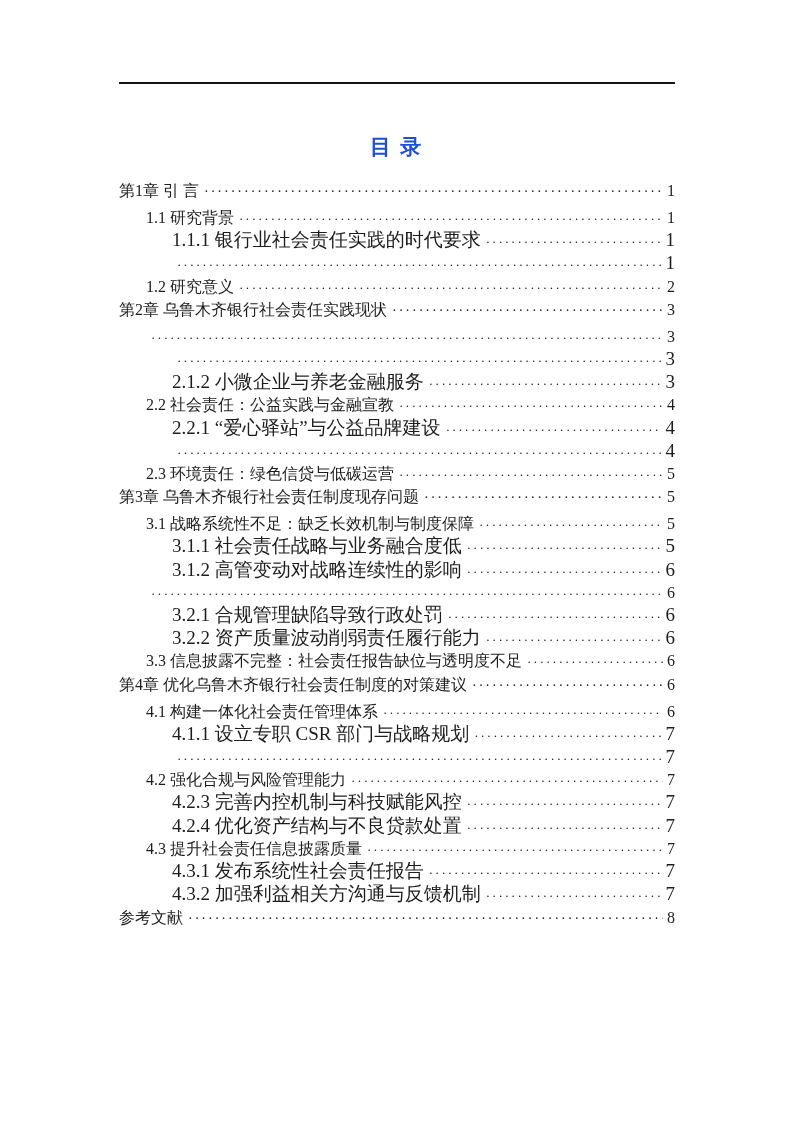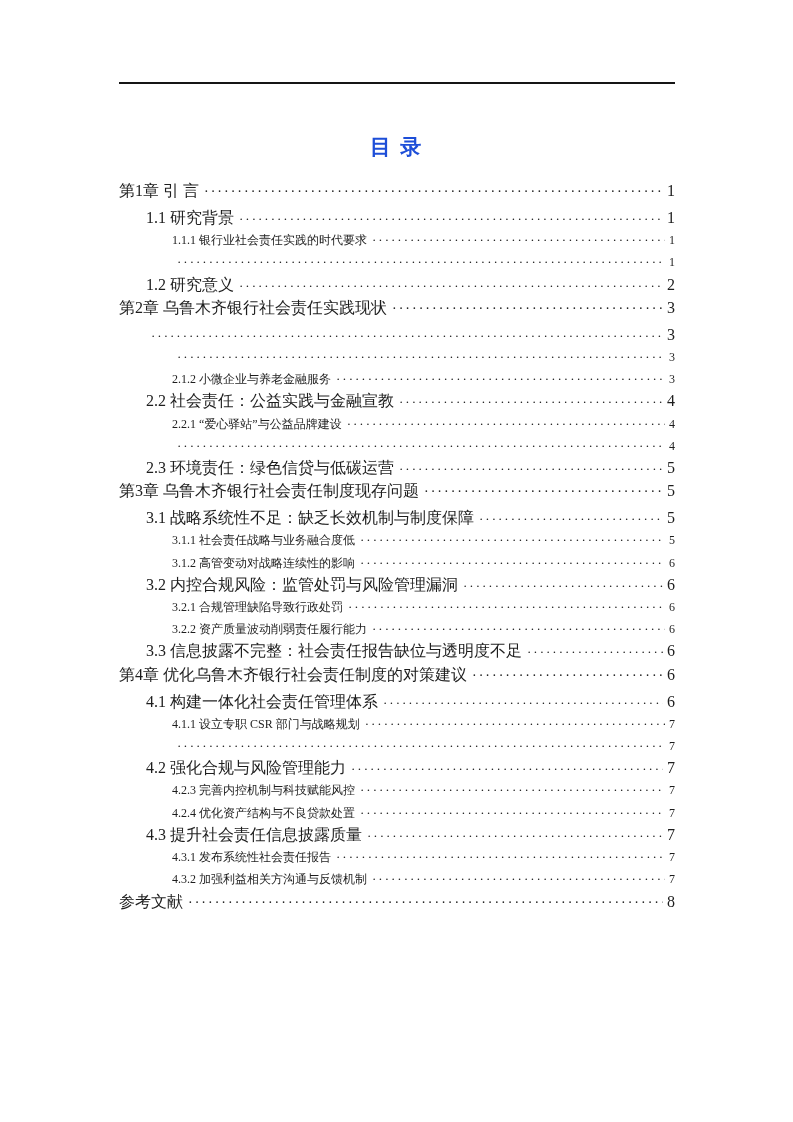--- a/index.html
+++ b/index.html
@@ -51,21 +51,21 @@
     margin-top: 0;
     margin-bottom: 4px;
     justify-content: center;
   }
   .toc-row.level-2 {
     font-size: 16px;
     line-height: 21.2px;
     padding-left: 27px;
   }
   .toc-row.level-3 {
-    font-size: 12px;
+    font-size: 19px;
     line-height: 21.2px;
     padding-left: 53px;
   }
   .toc-label {
     flex-shrink: 0;
     white-space: nowrap;
   }
   .toc-leader {
     flex: 1 1 auto;
     overflow: hidden;
@@ -170,21 +170,20 @@
     <span class="toc-label">3.1.1 社会责任战略与业务融合度低</span>
     <span class="toc-leader"></span>
     <span class="toc-page">5</span>
   </div>
     <div class="toc-row level-3">
     <span class="toc-label">3.1.2 高管变动对战略连续性的影响</span>
     <span class="toc-leader"></span>
     <span class="toc-page">6</span>
   </div>
     <div class="toc-row level-2">
-    <span class="toc-label">3.2 内控合规风险：监管处罚与风险管理漏洞</span>
     <span class="toc-leader"></span>
     <span class="toc-page">6</span>
   </div>
     <div class="toc-row level-3">
     <span class="toc-label">3.2.1 合规管理缺陷导致行政处罚</span>
     <span class="toc-leader"></span>
     <span class="toc-page">6</span>
   </div>
     <div class="toc-row level-3">
     <span class="toc-label">3.2.2 资产质量波动削弱责任履行能力</span>

